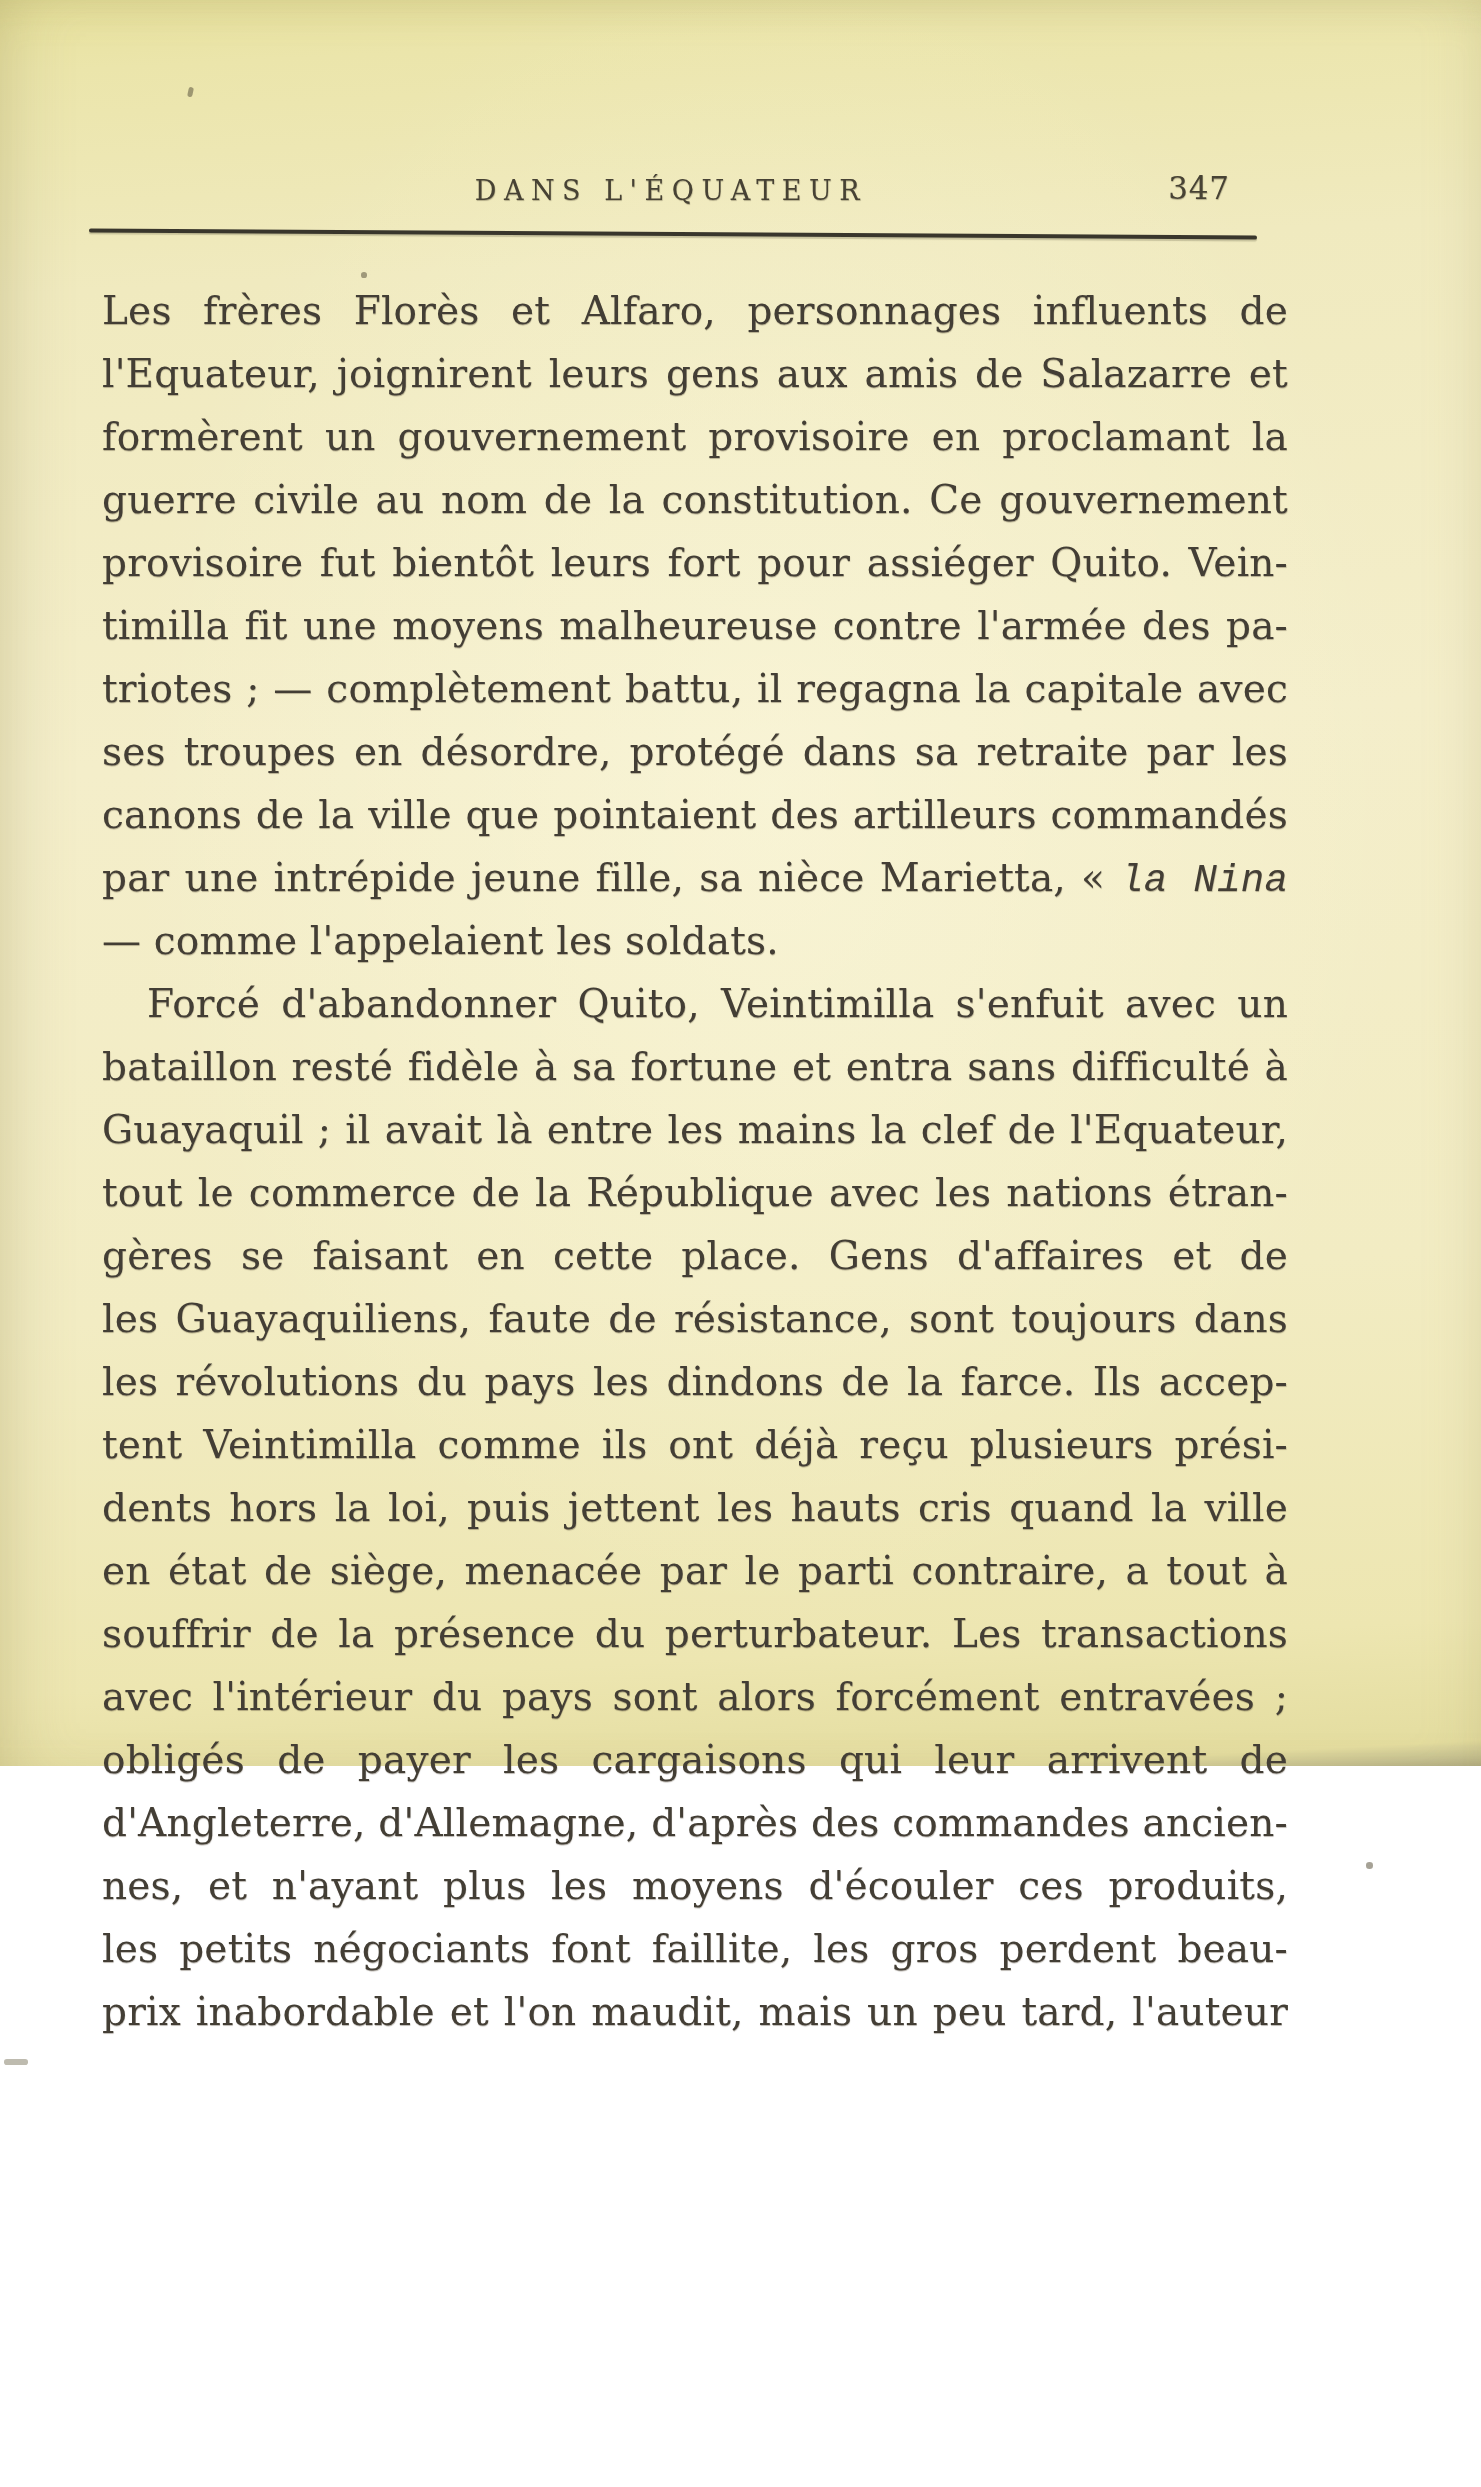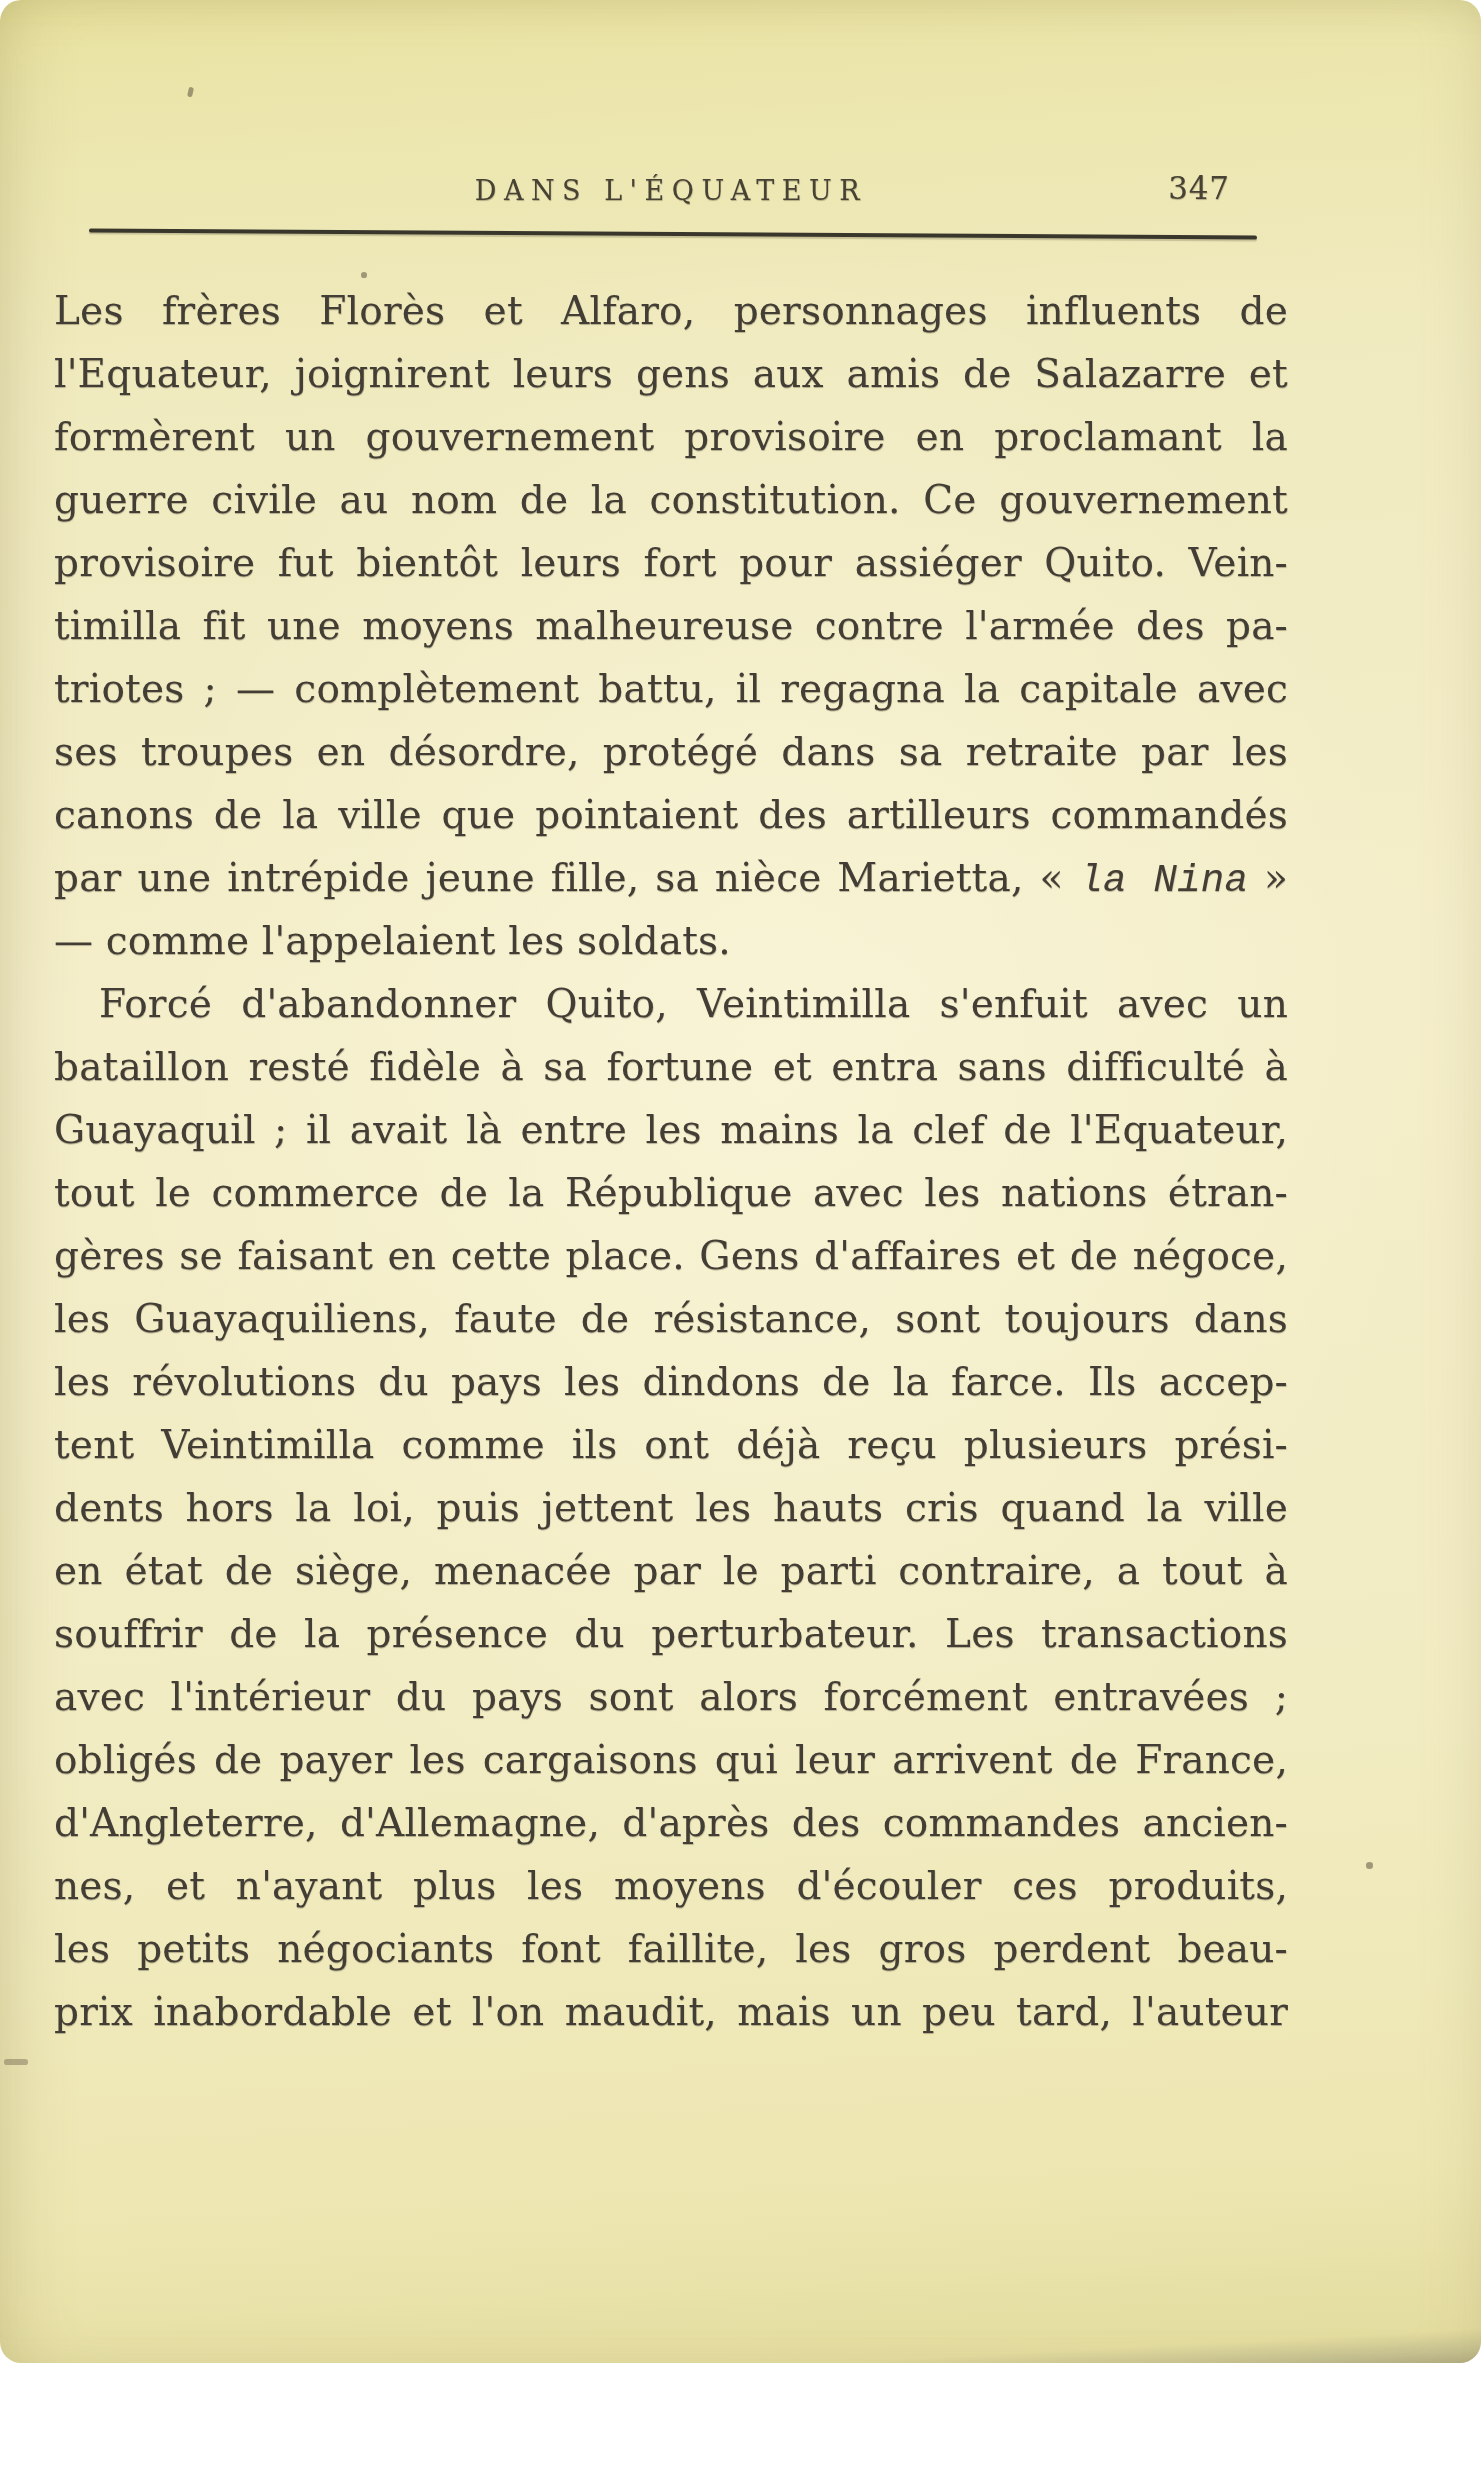--- a/index.html
+++ b/index.html
@@ -3,31 +3,30 @@
 <meta charset="utf-8">
 <style>
   html, body { margin: 0; padding: 0; }
   body {
     width: 1481px; height: 2487px;
     font-family: "DejaVu Serif", serif;
     overflow: hidden;
   }
   .page {
     position: relative;
-    width: 1481px; height: 2363px;
+    width: 1481px; height: 1766px;
     background:
       radial-gradient(ellipse 895px 1177px at 52% 45%, rgba(255,253,232,0.38), rgba(255,253,232,0) 72%),
       linear-gradient(177deg,
         #e7e19d 0%, #ebe5ab 4%, #f0eabf 16%, #f4eeca 42%,
         #f2ecc3 72%, #ede6b1 92%, #e4dda0 98.6%, #c6c191 99.5%, #b3ae83 100%);
     box-shadow:
       inset 43px 0 66px -36px rgba(150, 140, 78, 0.30),
       inset -34px 0 57px -32px rgba(170, 160, 108, 0.22),
       inset 0 28px 47px -28px rgba(160, 150, 80, 0.20);
-    border-radius: 21px;
   }
   .running-header {
     position: absolute; top: 170px; left: 54px;
     width: 1234px; height: 41px;
     color: var(--ink-header, #474234);
   }
   .title {
     position: absolute; left: 0; right: 0; top: 0;
     text-align: center;
     font-size: 27px; line-height: 41px;
@@ -54,20 +53,21 @@
     color: var(--ink, #433e35);
     font-size: 39px; line-height: 63px;
     letter-spacing: 0.2px;
     text-shadow: 0.3px 0.5px 0.7px rgba(70, 60, 40, 0.34);
   }
   .line {
     height: 63px;
     overflow: hidden;
     text-align: justify;
     text-align-last: justify;
+    margin-left: 48px;
     -moz-text-align-last: justify;
   }
   .line.indent { text-indent: 45px; }
   .line.para-end { text-align-last: left; -moz-text-align-last: left; }
   .it { font-style: italic; font-family: Liberation Mono, monospace; }
   .speck {
     position: absolute;
     background: rgba(92, 86, 64, 0.55);
   }
   .speck.dot { border-radius: 50%; }

